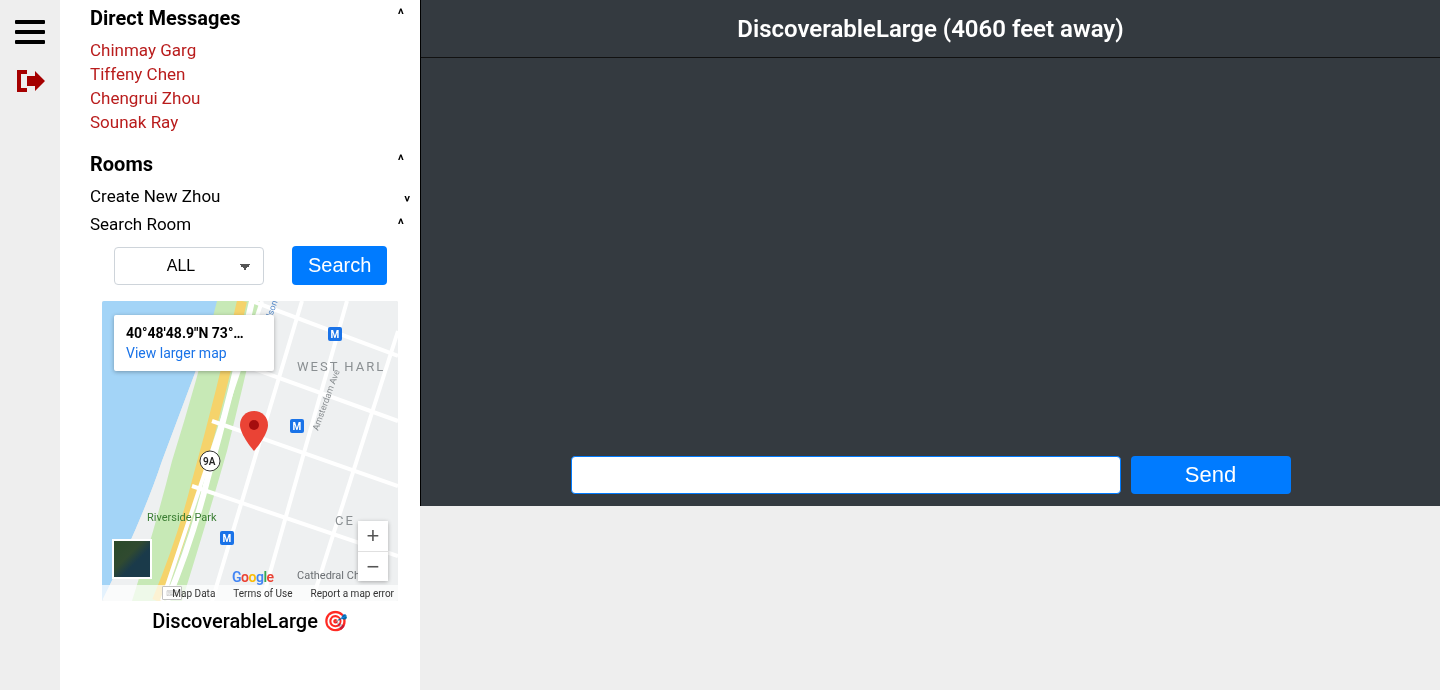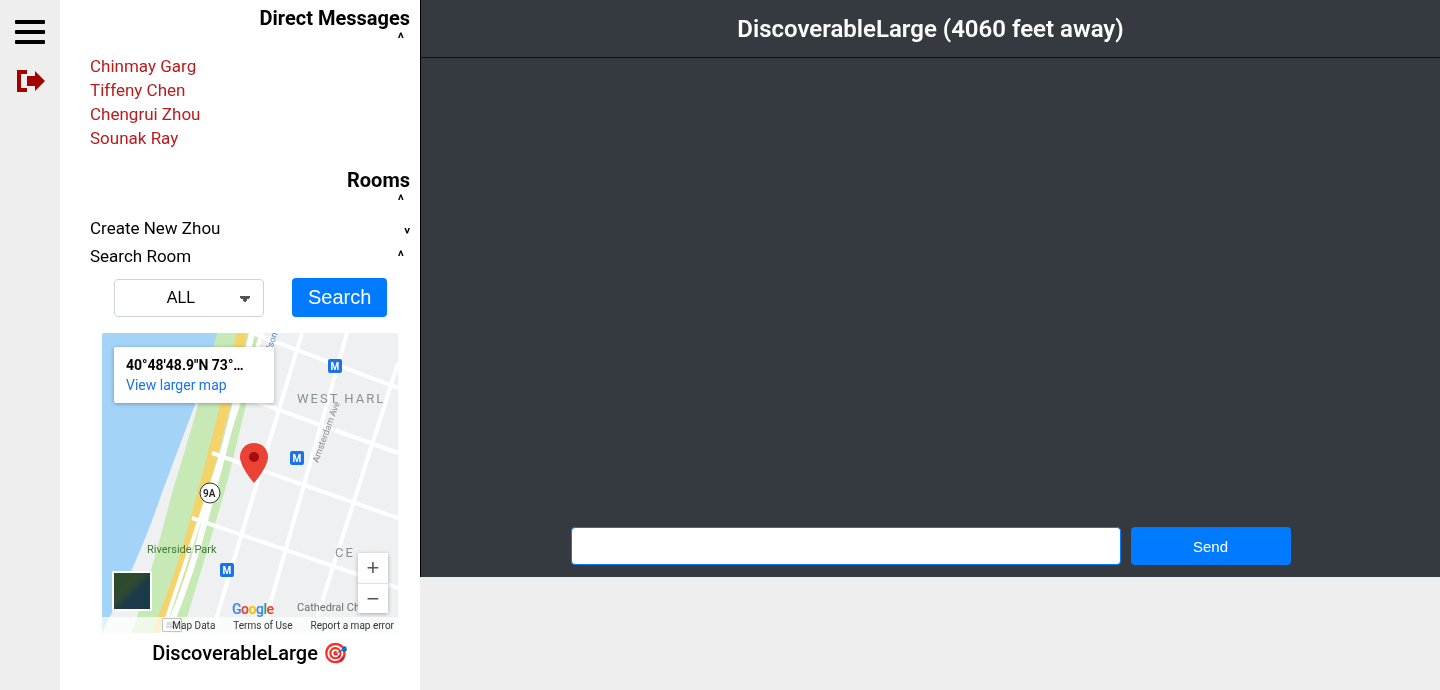--- a/index.html
+++ b/index.html
@@ -9,21 +9,21 @@
   
   .rail { width: 60px; height: 690px; background: #eeeeee; display: flex; flex-direction: column; align-items: center; padding-top: 20px; gap: 24px; }
   .hamburger { width: 30px; height: 24px; display: flex; flex-direction: column; justify-content: space-between; cursor: pointer; }
   .hamburger span { display: block; height: 4px; background: #000; border-radius: 1px; }
   .exit-icon { cursor: pointer; }
 
   
   .sidebar { width: 360px; height: 690px; background: #ffffff; padding: 0 10px 10px 30px; overflow-y: auto; }
   .username { text-align: center; font-size: 26px; font-weight: 700; padding: 4px 0 10px 0; }
 
-  .section-header { display: flex; justify-content: space-between; align-items: flex-end; font-size: 20px; font-weight: 700; padding: 6px 0; cursor: pointer; flex-direction: column; }
+  .section-header { display: flex; justify-content: space-between; align-items: flex-start; font-size: 20px; font-weight: 700; padding: 6px 0; cursor: pointer; }
   .chev { font-size: 14px; font-weight: 700; padding-right: 6px; }
 
   .dm-list { list-style: none; padding: 2px 0 12px 0; }
   .dm-list li { padding: 2px 0; }
   .dm-list a { color: #b91c1c; text-decoration: none; font-size: 17px; cursor: pointer; }
 
   .sub-header { display: flex; justify-content: space-between; align-items: center; font-size: 17px; font-weight: 400; padding: 4px 0; cursor: pointer; }
 
   .search-row { display: flex; align-items: center; gap: 28px; padding: 8px 0 10px 24px; }
   .search-row select { width: 150px; height: 38px; border: 1px solid #ced4da; border-radius: 4px; background: #fff; font-size: 16px; text-align: center; padding: 0 24px 0 8px; appearance: none; -webkit-appearance: none; background-image: linear-gradient(45deg, transparent 50%, #555 50%), linear-gradient(135deg, #555 50%, transparent 50%); background-position: calc(100% - 18px) 16px, calc(100% - 12px) 16px; background-size: 6px 6px, 6px 6px; background-repeat: no-repeat; }
@@ -43,26 +43,26 @@
   .map-attrib { position: absolute; bottom: 0; right: 0; left: 0; height: 16px; display: flex; justify-content: flex-end; align-items: center; gap: 18px; padding: 0 4px; font-size: 10px; color: #333; background: rgba(255,255,255,0.7); }
   .map-attrib span { cursor: pointer; }
   .kbd-icon { position: absolute; left: 60px; bottom: 1px; width: 20px; height: 14px; border: 1px solid #333; border-radius: 1px; font-size: 8px; display:flex; align-items:center; justify-content:center; background:#fff; }
   .google-logo { position:absolute; left:130px; bottom:16px; font-size:14px; font-weight:600; letter-spacing:-0.5px; }
   .google-logo span:nth-child(1){color:#4285F4;} .google-logo span:nth-child(2){color:#EA4335;} .google-logo span:nth-child(3){color:#FBBC05;} .google-logo span:nth-child(4){color:#4285F4;} .google-logo span:nth-child(5){color:#34A853;} .google-logo span:nth-child(6){color:#EA4335;}
   .metro { position:absolute; width:14px; height:14px; border-radius:2px; background:#1a73e8; color:#fff; font-size:10px; font-weight:700; display:flex; align-items:center; justify-content:center; }
 
   .room-name-row { text-align: center; font-size: 20px; font-weight: 500; padding-top: 4px; }
 
   
-  .main { flex: 1; height: 577px; background: #343a40; display: flex; flex-direction: column; border-left: 1px solid #000; }
+  .main { flex: 1; height: 506px; background: #343a40; display: flex; flex-direction: column; border-left: 1px solid #000; }
   .chat-header { height: 58px; border-bottom: 1px solid #111; display: flex; align-items: center; justify-content: center; color: #fff; font-size: 24px; font-weight: 600; }
   .chat-body { flex: 1; }
   .chat-footer { height: 50px; display: flex; align-items: flex-start; justify-content: center; gap: 10px; padding-bottom: 4px; }
   .msg-input { width: 550px; height: 38px; border: 1px solid #007bff; border-radius: 4px; background: #fff; padding: 0 10px; font-size: 15px; outline: none; }
-  .send-btn { width: 160px; height: 38px; background: #007bff; color: #fff; border: none; border-radius: 4px; font-size: 15px; cursor: pointer; }
+  .send-btn { width: 160px; height: 38px; background: #007bff; color: #fff; border: none; border-radius: 4px; font-size: 22px; cursor: pointer; }
 </style>
 </head>
 <body>
 
 <div class="rail">
   <div class="hamburger">
     <span></span>
       <span></span>
       <span></span>
   </div>

